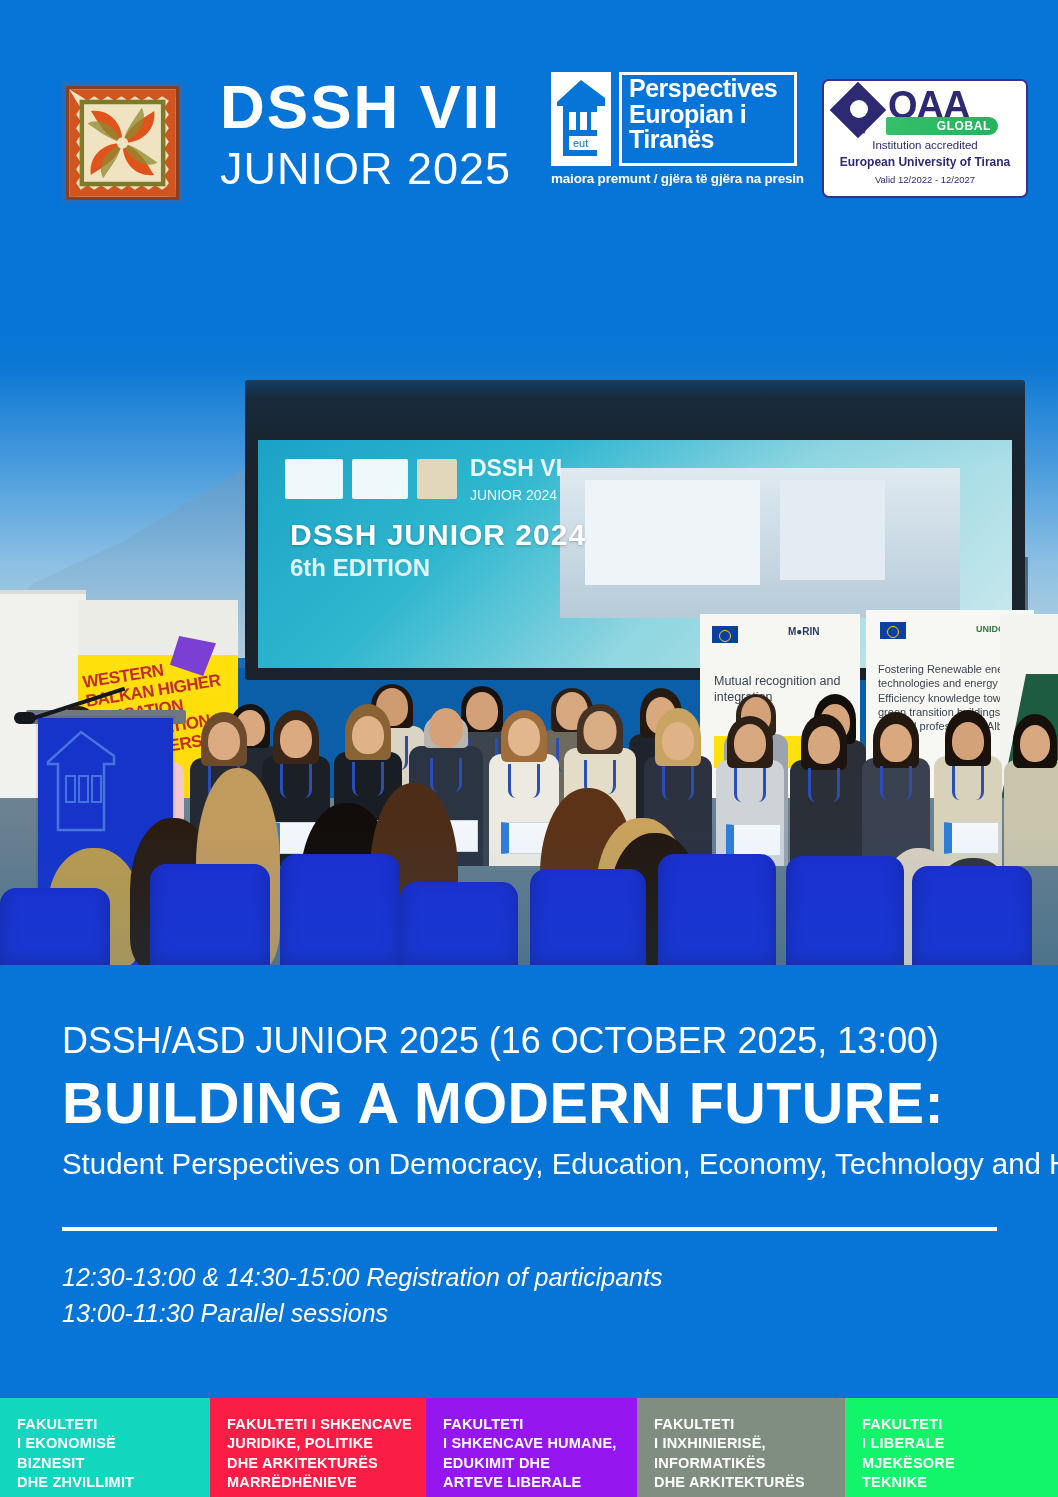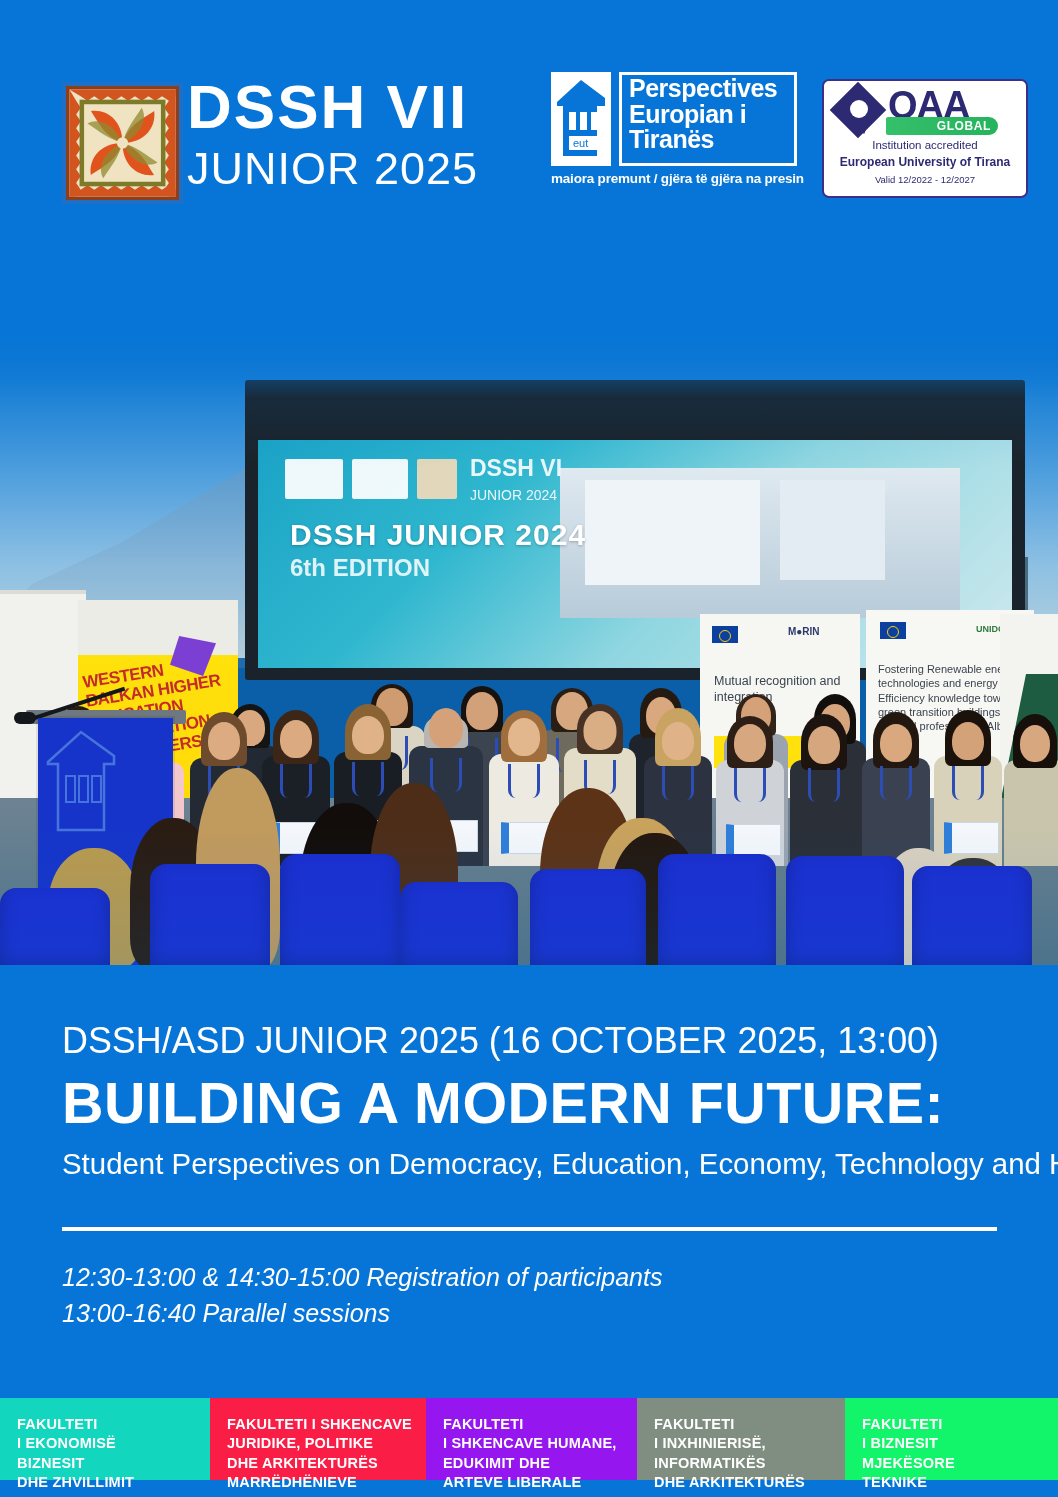--- a/index.html
+++ b/index.html
@@ -11,21 +11,21 @@
 
   
   #header{position:absolute;left:0;top:0;width:1058px;height:330px;background:#0675d7;}
 
   #tile-logo{position:absolute;left:62px;top:82px;width:121px;height:122px;
     background:#1f6fc4;padding:0;box-sizing:border-box;}
   #tile-logo .tile-inner{position:absolute;inset:4px;overflow:hidden;
     background:#c9722f;}
   .tile-svg{position:absolute;inset:0;width:100%;height:100%;}
 
-  #brand{position:absolute;left:187px;top:78px;width:330px;}
+  #brand{position:absolute;left:220px;top:78px;width:330px;}
   #brand-main{font-size:62px;font-weight:bold;color:#ffffff;letter-spacing:2px;
     line-height:0.95;font-family:"Liberation Sans",sans-serif;}
   #brand-sub{font-size:45px;color:#ffffff;letter-spacing:1px;margin-top:6px;
     font-weight:300;font-family:"Liberation Sans",sans-serif;}
 
   
   #uet-logo{position:absolute;left:551px;top:72px;width:246px;height:135px;}
   #uet-mark{position:absolute;left:0;top:0;width:60px;height:94px;background:#ffffff;}
   #uet-box{position:absolute;left:68px;top:0;width:178px;height:94px;
     border:3px solid #ffffff;box-sizing:border-box;}
@@ -152,21 +152,21 @@
     font-weight:bold;letter-spacing:0.5px;white-space:nowrap;
     transform:scaleX(.99);transform-origin:left center;}
   #deck{position:absolute;left:62px;top:182px;color:#ffffff;font-size:30px;
     font-weight:400;white-space:nowrap;transform:scaleX(.98);transform-origin:left center;}
   #rule{position:absolute;left:62px;top:262px;width:935px;height:4px;background:#ffffff;}
   #schedule{position:absolute;left:62px;top:295px;color:#ffffff;font-size:25px;
     font-style:italic;line-height:1.42;white-space:nowrap;}
 
   
   #faculties{position:absolute;left:0;top:1398px;width:1058px;height:99px;display:flex;}
-  .fac{height:82px;box-sizing:border-box;padding:17px 0 7px 17px;color:#ffffff;
+  .fac{height:99px;box-sizing:border-box;padding:17px 0 7px 17px;color:#ffffff;
     font-size:14.5px;font-weight:bold;line-height:1.33;letter-spacing:0.2px;}
   .fac div{white-space:nowrap;}
 </style>
 </head>
 <body>
 
 <div id="poster" style="background: rgb(6, 117, 215);">
 
   <div id="header" style="background: rgb(6, 117, 215);">
 
@@ -467,21 +467,21 @@
     <div class="ph" id="photo-fade-top"></div>
   </div>
 
   <div id="lower" style="background: rgb(6, 117, 215);">
     <div id="kicker">DSSH/ASD JUNIOR 2025 (16 OCTOBER 2025, 13:00)</div>
     <div id="headline">BUILDING A MODERN FUTURE:</div>
     <div id="deck">Student Perspectives on Democracy, Education, Economy, Technology and Health.</div>
     <div id="rule"></div>
     <div id="schedule">
       <div>12:30-13:00 &amp; 14:30-15:00 Registration of participants</div>
-      <div>13:00-16:40 Parallel sessions</div>
+      <div>13:00-11:30 Parallel sessions</div>
     </div>
   </div>
 
   <div id="faculties">
     <div class="fac" id="fac0" style="background: rgb(18, 214, 189); width: 210px;">
       <div>FAKULTETI</div>
       <div>I EKONOMISË</div>
       <div>BIZNESIT</div>
       <div>DHE ZHVILLIMIT</div>
     </div>
@@ -498,19 +498,19 @@
       <div>ARTEVE LIBERALE</div>
     </div>
     <div class="fac" id="fac3" style="background: rgb(128, 142, 129); width: 208px;">
       <div>FAKULTETI</div>
       <div>I INXHINIERISË,</div>
       <div>INFORMATIKËS</div>
       <div>DHE ARKITEKTURËS</div>
     </div>
     <div class="fac" id="fac4" style="background: rgb(18, 245, 106); width: 213px;">
       <div>FAKULTETI</div>
-      <div>I BIZNESIT</div>
+      <div>I LIBERALE</div>
       <div>MJEKËSORE</div>
       <div>TEKNIKE</div>
     </div>
   </div>
 
 </div>
 
 </body></html>

